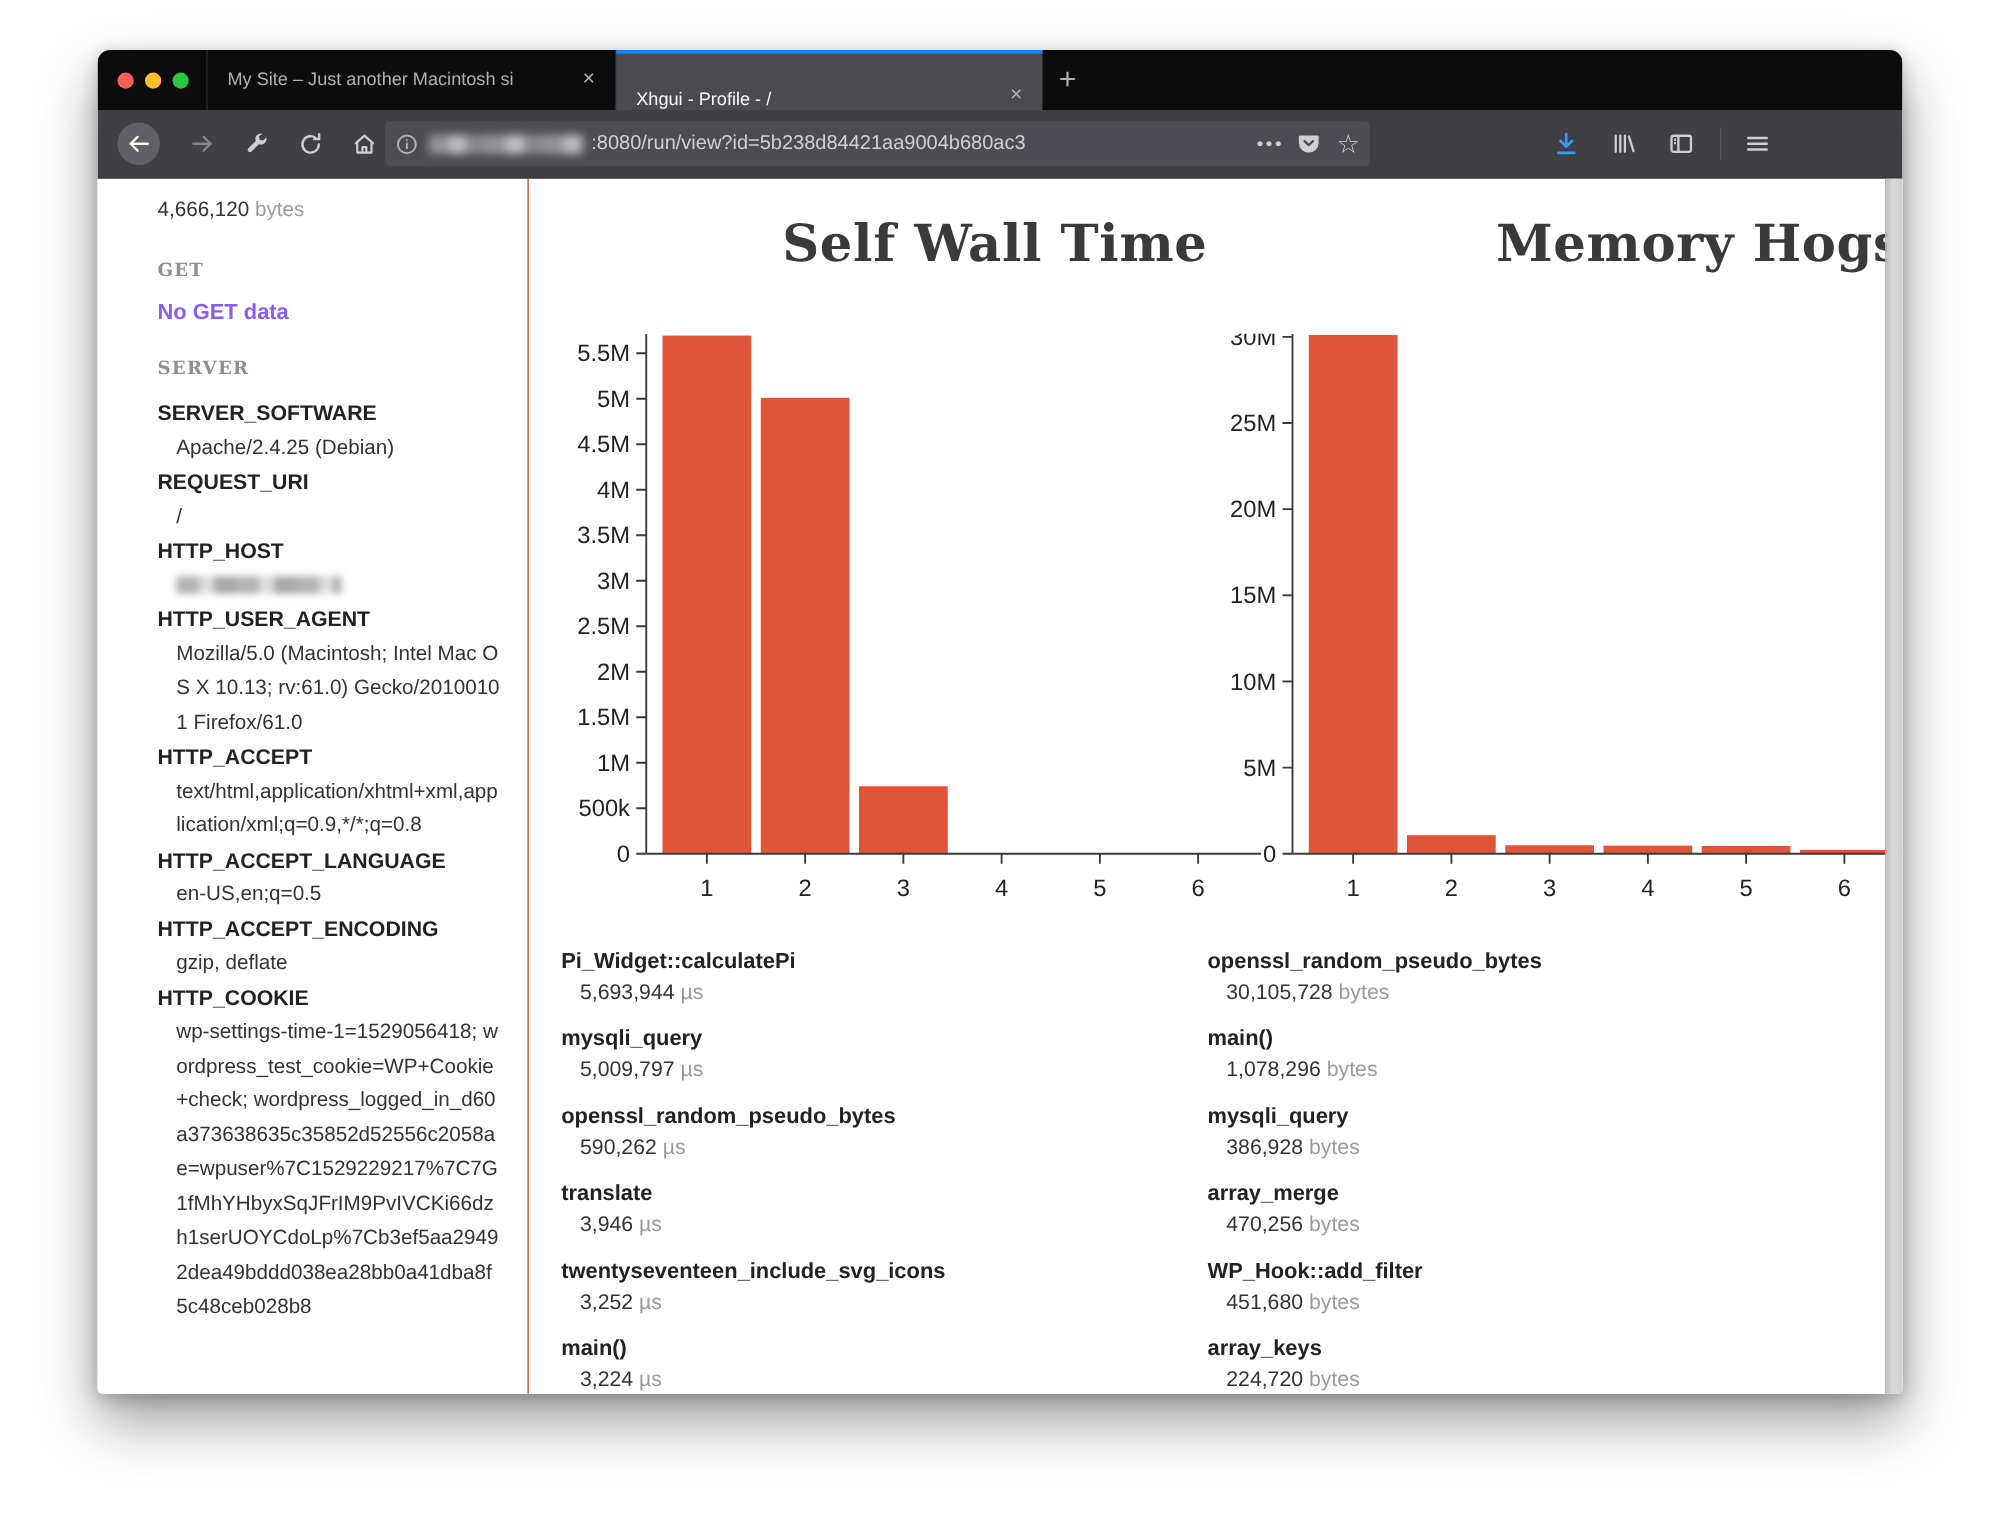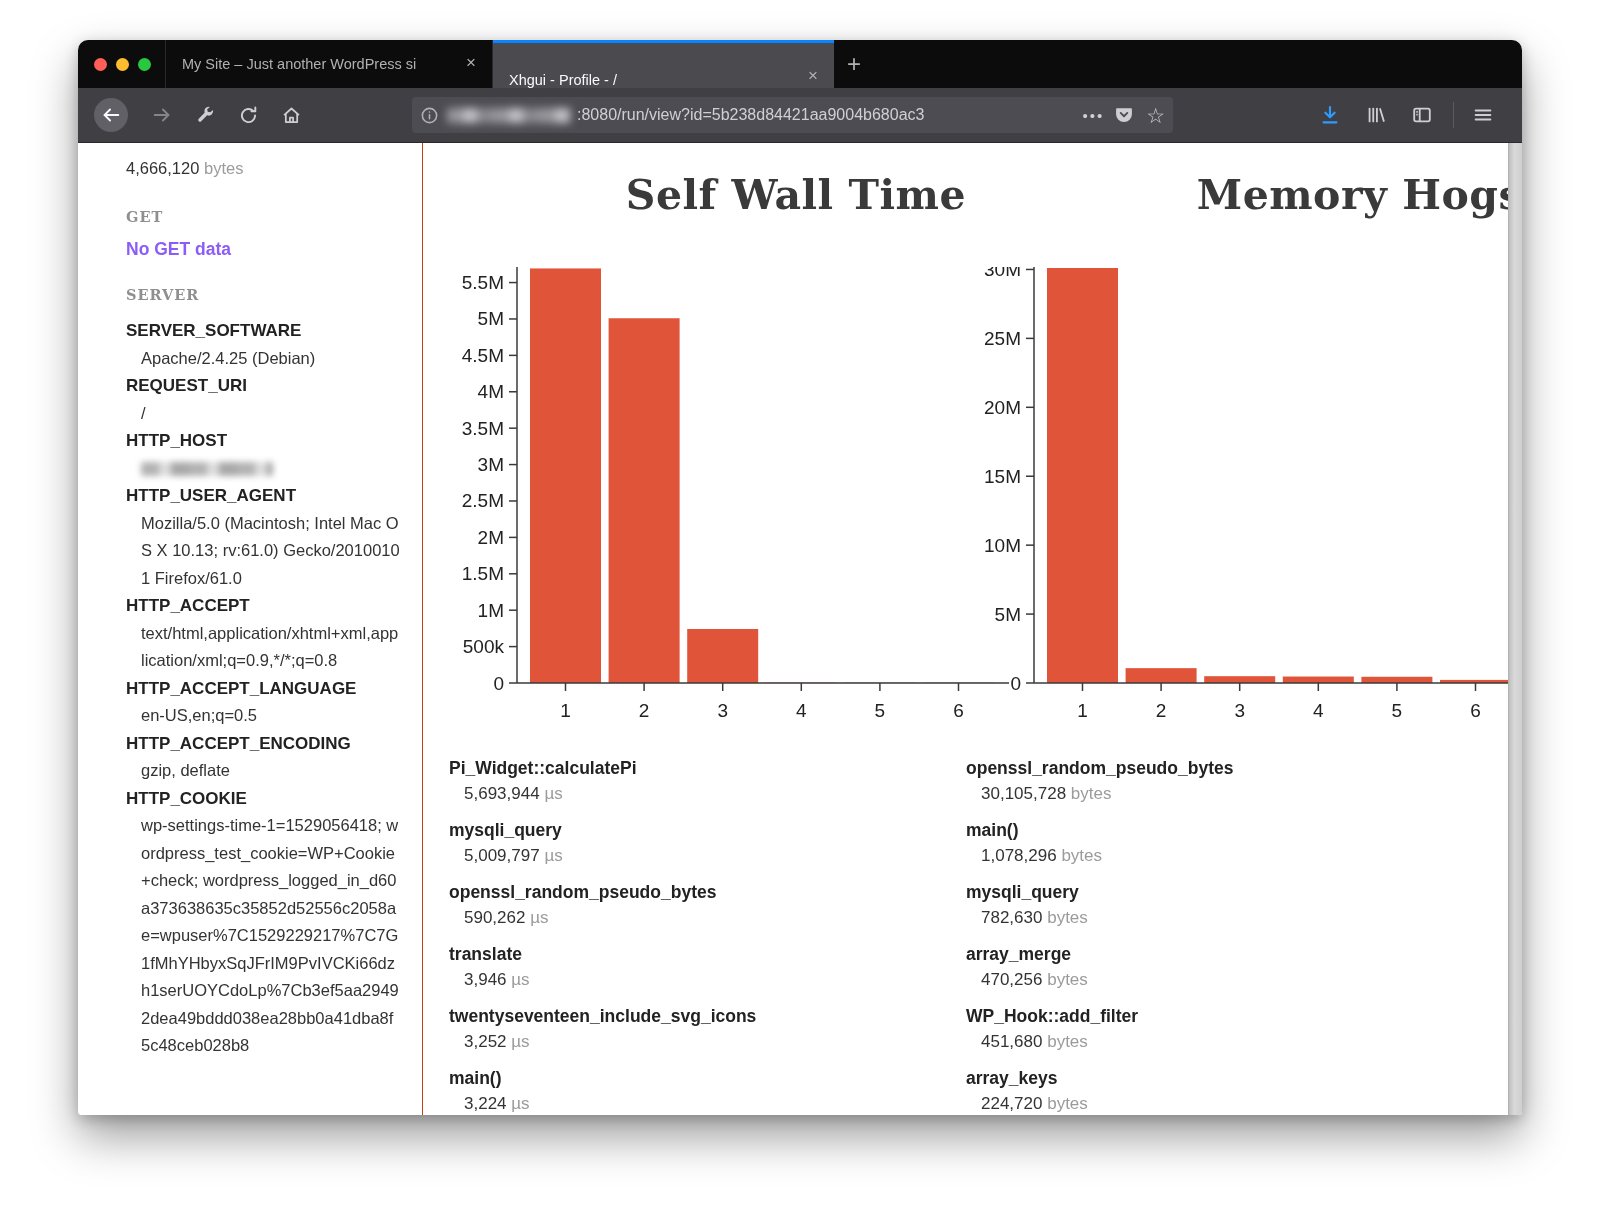--- a/index.html
+++ b/index.html
@@ -22,21 +22,21 @@
   .tab.active::before{content:"";position:absolute;left:0;top:0;right:0;height:3px;background:#0a84ff;}
   .newtab{width:40px;display:flex;align-items:center;justify-content:center;color:#b1b1b3;
           font-size:24px;font-weight:300;}
   
   .toolbar{height:54px;background:#3f3f44;display:flex;align-items:center;padding:0 22px 0 16px;
            border-bottom:1px solid #2a2a2e;}
   .tbtn{width:34px;height:34px;display:flex;align-items:center;justify-content:center;border-radius:4px;flex:none;}
   .tbtn.circle{background:#606066;border-radius:50%;margin-right:8px;}
   .tbtn + .tbtn{margin-left:9px;}
   .urlbar{height:36px;background:#4c4c52;border-radius:4px;display:flex;align-items:center;
-          margin-left:104px;width:772px;padding:0 8px;color:#d0d0d3;font-size:16px;}
+          width:772px;padding:0 8px;color:#d0d0d3;font-size:16px;}
   .urlbar .host-redact{display:inline-block;width:124px;height:15px;margin:0 6px 0 8px;border-radius:2px;
           background:repeating-linear-gradient(90deg,#97979c 0 16px,#c0c0c4 16px 30px,#8a8a90 30px 46px);
           filter:blur(4px);}
   .url-text{white-space:nowrap;overflow:hidden;flex:1;
           -webkit-mask-image:linear-gradient(90deg,#000 80%,transparent 97%);
           mask-image:linear-gradient(90deg,#000 80%,transparent 97%);}
   .urlbar .dots{font-size:15px;letter-spacing:2px;color:#cfcfd2;margin:0 10px;}
   .right-icons{display:flex;align-items:center;margin-left:128px;}
   .right-icons .tbtn{margin-left:12px;}
   .vsep{width:1px;height:26px;background:#5a5a5f;margin-left:14px;}
@@ -76,21 +76,21 @@
   <div class="window">
 
     <div class="tabbar">
       <div class="traffic">
         <div class="dot red"></div>
         <div class="dot yellow"></div>
         <div class="dot green"></div>
       </div>
       <div id="tabs-holder" style="display:flex;align-items:stretch;">
           <div class="tab">
-            <span class="title">My Site – Just another WordPress si</span>
+            <span class="title">My Site – Just another Macintosh si</span>
             <span class="close">×</span>
           </div>
           <div class="tab active">
             <span class="title">Xhgui - Profile - /</span>
             <span class="close">×</span>
           </div>
         </div>
       <div class="newtab">+</div>
     </div>
 
@@ -308,21 +308,21 @@
               <text x="430.9" y="450" fill="#222" font-size="19" font-family="&quot;Liberation Sans&quot;,sans-serif" text-anchor="middle">5</text>
               <line x1="509.5" y1="416" x2="509.5" y2="424" stroke="#3a3a3a" stroke-width="1.5"></line>
               <text x="509.5" y="450" fill="#222" font-size="19" font-family="&quot;Liberation Sans&quot;,sans-serif" text-anchor="middle">6</text>
             </svg>
             <div class="fn-list">
               <div class="fn-name">openssl_random_pseudo_bytes</div>
               <div class="fn-value"><span>30,105,728</span> <span class="unit"> bytes</span></div>
               <div class="fn-name">main()</div>
               <div class="fn-value"><span>1,078,296</span> <span class="unit"> bytes</span></div>
               <div class="fn-name">mysqli_query</div>
-              <div class="fn-value"><span>782,630</span> <span class="unit"> bytes</span></div>
+              <div class="fn-value"><span>386,928</span> <span class="unit"> bytes</span></div>
               <div class="fn-name">array_merge</div>
               <div class="fn-value"><span>470,256</span> <span class="unit"> bytes</span></div>
               <div class="fn-name">WP_Hook::add_filter</div>
               <div class="fn-value"><span>451,680</span> <span class="unit"> bytes</span></div>
               <div class="fn-name">array_keys</div>
               <div class="fn-value"><span>224,720</span> <span class="unit"> bytes</span></div>
             </div>
           </div>
       </div>
 

